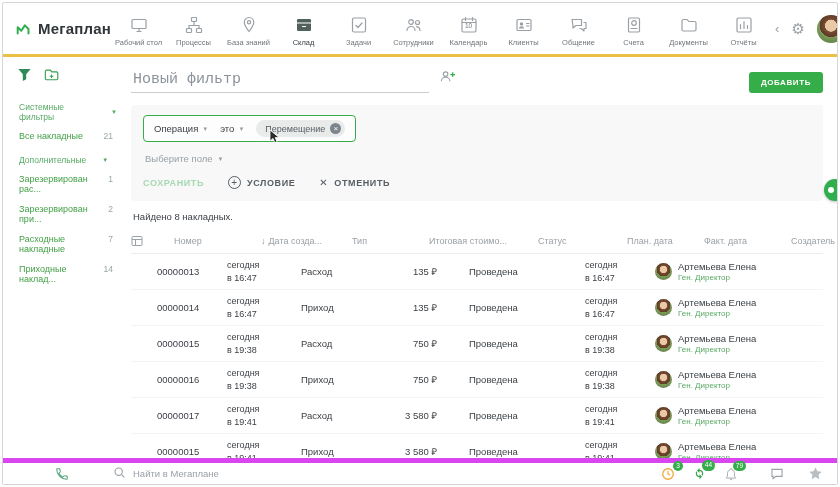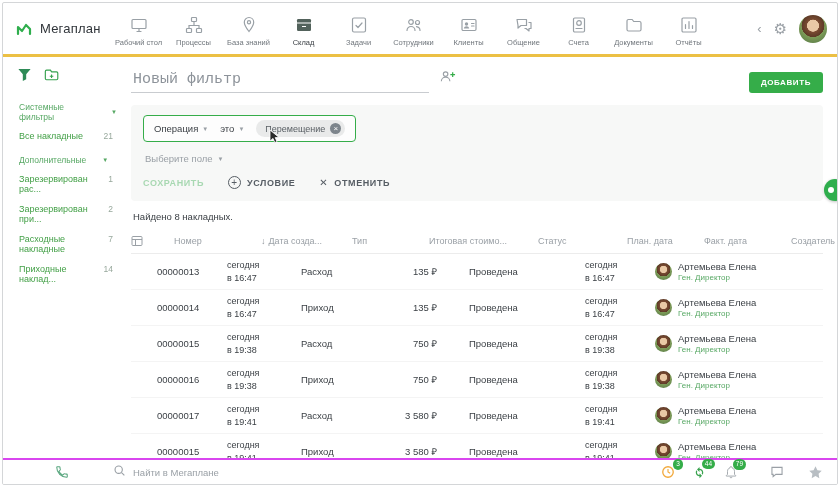--- a/index.html
+++ b/index.html
@@ -3,21 +3,21 @@
 <meta charset="utf-8">
 <style>
   * { box-sizing: border-box; margin: 0; padding: 0; }
   html,body { width: 840px; height: 487px; background:#fff; }
   body { font-family: "Liberation Sans", sans-serif; padding:2px; }
   .app { width:100%; height:100%; border:1px solid #d4d6d8; border-radius:2px; display:flex; flex-direction:column; overflow:hidden; position:relative; background:#fff; }
 
   
   .header { height:54px; flex:0 0 54px; display:flex; align-items:center; padding:0 10px 0 12px; border-bottom:3px solid #ecc044; }
   .logo { display:flex; align-items:center; gap:5px; width:96px; flex:0 0 96px; }
-  .logo-text { font-size:13px; font-weight:normal; color:#30353a; letter-spacing:.2px; }
+  .logo-text { font-size:15px; font-weight:bold; color:#30353a; letter-spacing:.2px; }
   .nav { display:flex; flex:1; }
   .nav-item { width:55px; display:flex; flex-direction:column; align-items:center; gap:2px; padding-top:4px; cursor:pointer; }
   .nav-ic { height:22px; display:flex; align-items:center; justify-content:center; position:relative; }
   .nav-label { font-size:7.5px; color:#70767c; white-space:nowrap; }
   .nav-item.active .nav-label { color:#3c4146; }
   .cal-num { position:absolute; top:8px; left:0; width:100%; text-align:center; font-size:6.5px; color:#70767c; }
   .hdr-right { display:flex; align-items:center; gap:12px; margin-left:4px; }
   .chev { font-size:13px; color:#9aa0a6; line-height:1; }
   .gear { font-size:15px; color:#9aa0a6; line-height:1; }
   .avatar { width:28px; height:28px; border-radius:50%;
@@ -66,21 +66,21 @@
   .td.total { text-align:right; padding-right:16px; }
   .td.status { padding-left:16px; }
   .creator { display:flex; align-items:center; gap:6px; }
   .avatar-sm { width:17px; height:17px; border-radius:50%; flex:0 0 17px;
     background: radial-gradient(circle at 50% 38%, #e9c9a6 0%, #e9c9a6 26%, #7a4b32 28%, #5d3a27 50%, #7d9b58 52%, #4f7342 100%); }
   .cr-col { display:flex; flex-direction:column; gap:1px; }
   .cr-name { font-size:9.5px; color:#3c4146; }
   .cr-role { font-size:8px; color:#57a864; }
 
   
-  .footer { height:26px; flex:0 0 26px; border-top:2px solid #d946ef; display:flex; align-items:center; padding:8px 14px; background:#fff; }
+  .footer { height:26px; flex:0 0 26px; border-top:5px solid #d946ef; display:flex; align-items:center; padding:8px 14px; background:#fff; }
   .phone { margin-left:38px; display:flex; align-items:center; cursor:pointer; }
   .search { display:flex; align-items:center; gap:7px; margin-left:44px; flex:1; }
   .search input { border:none; outline:none; font-size:9.5px; color:#5a6065; width:220px; background:transparent; font-family:"Liberation Sans",sans-serif; }
   .search input::placeholder { color:#9aa0a6; }
   .notif-group { display:flex; align-items:center; gap:17px; margin-right:8px; }
   .notif { position:relative; display:flex; align-items:center; cursor:pointer; }
   .badge { position:absolute; top:-6px; right:-8px; background:#35ad49; color:#fff; font-size:6.5px; line-height:1; padding:2px 3px; border-radius:7px; min-width:10px; text-align:center; }
   .ftr-ic { margin-left:24px; display:flex; align-items:center; cursor:pointer; }
 
   .edge-widget { position:absolute; right:-9px; top:176px; width:22px; height:22px; border-radius:50%; background:#2fae4d; box-shadow:0 1px 3px rgba(0,0,0,.25); }
@@ -151,20 +151,30 @@
       <div class="nav-item">
         <span class="nav-ic">
             <svg width="20" height="20" viewBox="0 0 20 20" fill="none" stroke="#99a0a6" stroke-width="1.2" stroke-linecap="round">
               <circle cx="7" cy="7" r="2.3"></circle>
               <path d="M3 15.5c0-2.2 1.8-4 4-4s4 1.8 4 4"></path>
               <circle cx="13.5" cy="7.5" r="2"></circle>
               <path d="M12.5 11.7c1.9.3 3.5 1.9 3.5 3.8"></path>
             </svg>
           </span>
         <span class="nav-label">Сотрудники</span>
+      </div>
+      <div class="nav-item">
+        <span class="nav-ic">
+          <svg width="20" height="20" viewBox="0 0 20 20" fill="none" stroke="#99a0a6" stroke-width="1.2" stroke-linecap="round">
+              <rect x="3" y="4" width="14" height="13" rx="1.5"></rect>
+              <path d="M3 7.5h14M6.5 2.5v3M13.5 2.5v3"></path>
+            </svg>
+          <span class="cal-num">10</span>
+        </span>
+        <span class="nav-label">Календарь</span>
       </div>
       <div class="nav-item">
         <span class="nav-ic">
             <svg width="20" height="20" viewBox="0 0 20 20" fill="none" stroke="#99a0a6" stroke-width="1.2" stroke-linecap="round">
               <rect x="3" y="4.5" width="14" height="11" rx="1.2"></rect>
               <circle cx="7.5" cy="9" r="1.7" fill="#99a0a6" stroke="none"></circle>
               <path d="M4.8 13.5c.3-1.4 1.4-2.3 2.7-2.3s2.4.9 2.7 2.3z" fill="#99a0a6" stroke="none"></path>
               <path d="M12.5 8.5h2.5M12.5 11h2.5"></path>
             </svg>
           </span>

